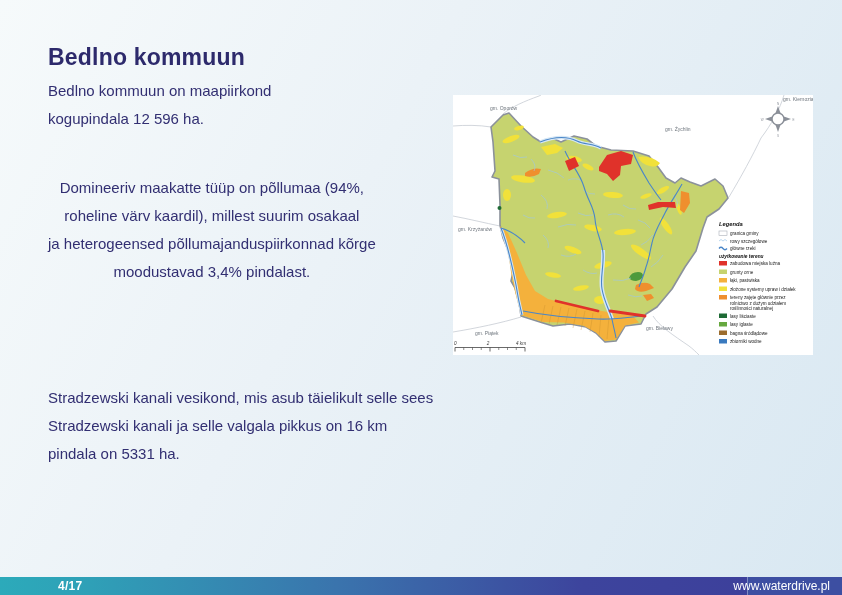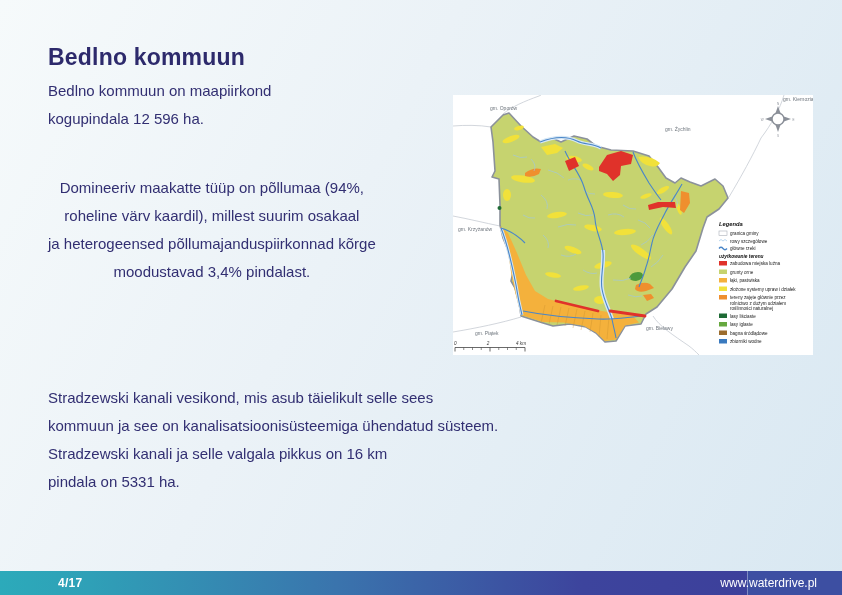--- a/index.html
+++ b/index.html
@@ -19,34 +19,34 @@
   .body-text { position: absolute; left: 48px; color: #322f72; font-size: 15px; font-weight: 500; }
   .body-text .line { height: 28px; line-height: 28px; white-space: nowrap; }
   .para-1 { top: 77px; }
   .para-2 { top: 174px; text-align: center; }
   .para-3 { top: 384px; }
 
   .map-figure { position: absolute; left: 453px; top: 95px; width: 360px; height: 260px; background: #ffffff; }
   .map-figure svg { display: block; }
 
   .footer {
-    position: absolute; left: 0; bottom: 0; width: 842px; height: 24px;
+    position: absolute; left: 0; bottom: 0; width: 842px; height: 18px;
     display: flex; color: #ffffff; font-size: 12px;
   }
   .footer-left {
     flex: 1; height: 100%;
     background: linear-gradient(to right, #2caaba 0%, #2fa0b7 12%, #3a74ad 45%, #3d449d 78%, #3d409b 100%);
     display: flex; align-items: center;
   }
   .footer-page { margin-left: 58px; font-weight: bold; letter-spacing: .3px; }
   .footer-right {
     width: 95px; height: 100%; background: #3d4fa2;
     border-left: 1px solid rgba(255,255,255,.35);
     display: flex; align-items: center; justify-content: flex-end;
-    padding-right: 25px;
+    padding-right: 12px;
   }
   .map-label { fill: #6f767e; font-size: 5px; font-family: "Liberation Sans", sans-serif; }
   .legend-text { fill: #222222; font-size: 4.6px; font-family: "Liberation Sans", sans-serif; }
   .legend-title { fill: #111111; font-size: 5.8px; font-weight: bold; font-style: italic; }
   .legend-sub { fill: #111111; font-size: 4.8px; font-weight: bold; font-style: italic; }
   .scale-text { fill: #333333; font-size: 4.6px; font-style: italic; }
   .compass-letter { fill: #8a8f98; font-size: 3px; }
 </style>
 </head>
 <body>
@@ -62,21 +62,20 @@
 
   <div class="body-text para-2">
     <div class="line">Domineeriv maakatte tüüp on põllumaa (94%,</div>
     <div class="line">roheline värv kaardil), millest suurim osakaal</div>
     <div class="line">ja heterogeensed põllumajanduspiirkonnad kõrge</div>
     <div class="line">moodustavad 3,4% pindalast.</div>
   </div>
 
   <div class="body-text para-3">
     <div class="line">Stradzewski kanali vesikond, mis asub täielikult selle sees</div>
-    <div class="line">kommuun ja see on kanalisatsioonisüsteemiga ühendatud süsteem.</div>
     <div class="line">Stradzewski kanali ja selle valgala pikkus on 16 km</div>
     <div class="line">pindala on 5331 ha.</div>
   </div>
 
   <div class="map-figure">
     <svg width="360" height="260" viewBox="0 0 360 260" xmlns="http://www.w3.org/2000/svg">
       <rect x="0" y="0" width="360" height="260" fill="#ffffff"></rect>
 
       <g stroke="#c6ccd3" stroke-width="0.8" fill="none">
         <path d="M50,19 C58,12 72,6 86,1 L88,0"></path>

